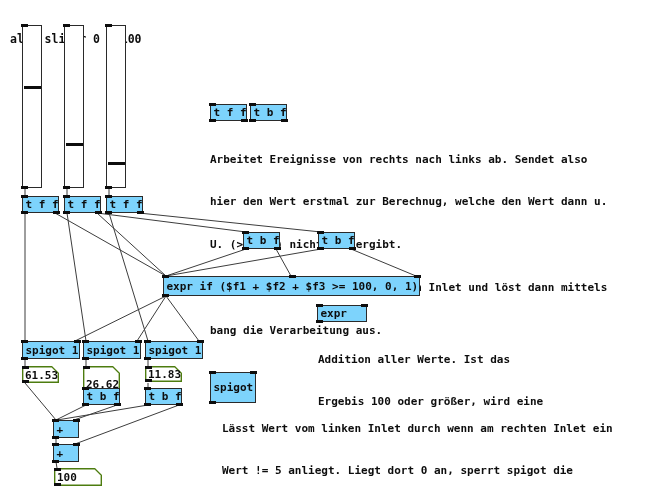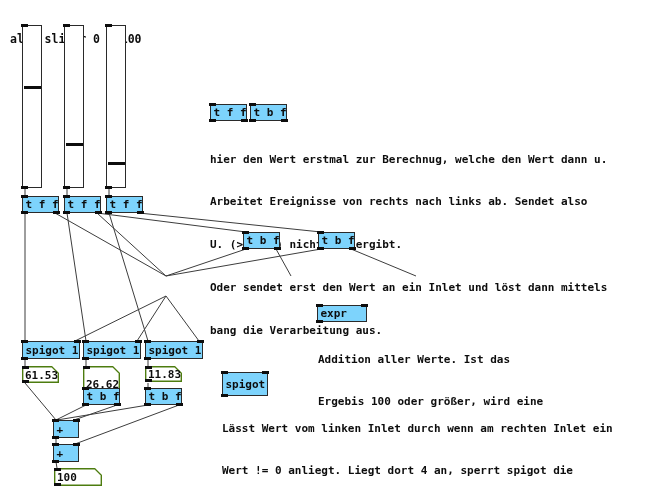--- a/index.html
+++ b/index.html
@@ -117,40 +117,47 @@
     <i class="nub or"></i>
     <span class="lbl">t f f</span>
   </div>
   <div class="obj" style="left:250px;top:104px;width:37px;height:17px">
     <i class="nub nl"></i>
     <i class="nub ol"></i>
     <i class="nub or"></i>
     <span class="lbl">t b f</span>
   </div>
   <div class="cmt" style="left:210px;top:124px">
+    <div>Arbeitet Ereignisse von rechts nach links ab. Sendet also</div>
     <div>hier den Wert erstmal zur Berechnug, welche den Wert dann u.</div>
-    <div>Arbeitet Ereignisse von rechts nach links ab. Sendet also</div>
     <div>U. (&gt;= 100) nicht weitergibt.</div>
     <div>Oder sendet erst den Wert an ein Inlet und löst dann mittels</div>
     <div>bang die Verarbeitung aus.</div>
   </div>
 
   <div class="obj" style="left:243px;top:232px;width:37px;height:17px">
     <i class="nub nl"></i>
     <i class="nub ol"></i>
     <i class="nub or"></i>
     <span class="lbl">t b f</span>
   </div>
   <div class="obj" style="left:318px;top:232px;width:37px;height:17px">
     <i class="nub nl"></i>
     <i class="nub ol"></i>
     <i class="nub or"></i>
     <span class="lbl">t b f</span>
   </div>
 
+  <div class="obj" style="left:163px;top:276px;width:257px;height:20px">
+    <i class="nub nl"></i>
+    <i class="nub nm" style="left:125px"></i>
+    <i class="nub nr"></i>
+    <i class="nub ol"></i>
+    <span class="lbl">expr if ($f1 + $f2 + $f3 &gt;= 100, 0, 1)</span>
+  </div>
 
   <div class="obj" style="left:317px;top:305px;width:50px;height:17px">
     <i class="nub nl"></i>
     <i class="nub nr"></i>
     <i class="nub ol"></i>
     <span class="lbl">expr</span>
   </div>
   <div class="cmt" style="left:318px;top:324px">
     <div>Addition aller Werte. Ist das</div>
     <div>Ergebis 100 oder größer, wird eine</div>
@@ -200,29 +207,29 @@
     <i class="nub or"></i>
     <span class="lbl">t b f</span>
   </div>
   <div class="obj" style="left:145px;top:388px;width:37px;height:17px">
     <i class="nub nl"></i>
     <i class="nub ol"></i>
     <i class="nub or"></i>
     <span class="lbl">t b f</span>
   </div>
 
-  <div class="obj" style="left:222px;top:372px;width:46px;height:24px">
+  <div class="obj" style="left:210px;top:372px;width:46px;height:31px">
     <i class="nub nl"></i>
     <i class="nub nr"></i>
     <i class="nub ol"></i>
     <span class="lbl">spigot</span>
   </div>
   <div class="cmt" style="left:222px;top:393px">
     <div>Lässt Wert vom linken Inlet durch wenn am rechten Inlet ein</div>
-    <div>Wert != 0 anliegt. Liegt dort 4 an, sperrt spigot die</div>
+    <div>Wert != 5 anliegt. Liegt dort 0 an, sperrt spigot die</div>
     
   </div>
 
   <div class="obj" style="left:53px;top:420px;width:26px;height:18px">
     <i class="nub nl"></i>
     <i class="nub nr"></i>
     <i class="nub ol"></i>
     <span class="lbl">+</span>
   </div>
   <div class="obj" style="left:53px;top:444px;width:26px;height:18px">

